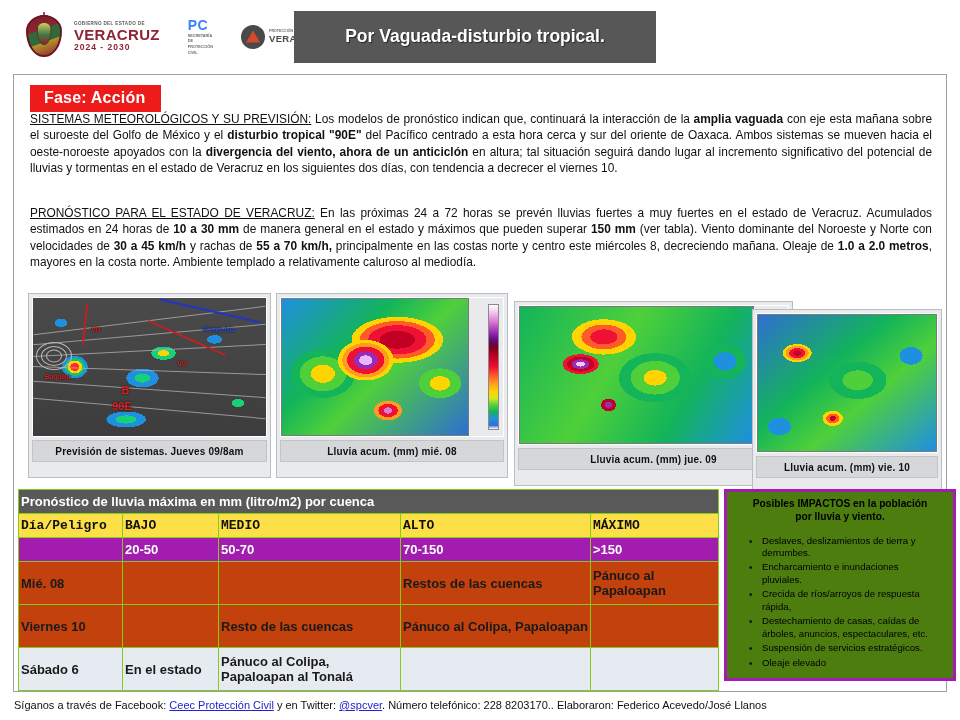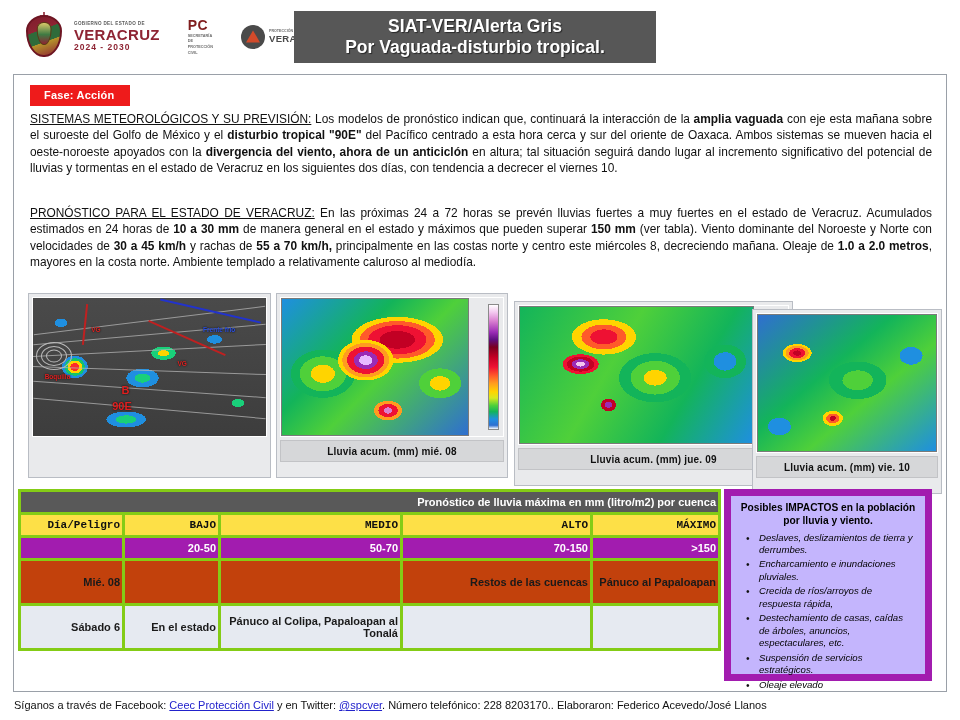--- a/index.html
+++ b/index.html
@@ -35,21 +35,21 @@
   .crest .topcross{
     position:absolute;left:18px;top:0px;width:8px;height:8px;background:#8e2433;
     clip-path:polygon(40% 0,60% 0,60% 40%,100% 40%,100% 60%,60% 60%,60% 100%,40% 100%,40% 60%,0 60%,0 40%,40% 40%);
   }
   .ver-block{display:flex;flex-direction:column;justify-content:center;line-height:1;}
   .ver-top{font-size:4.6px;letter-spacing:.35px;color:#5b5b5b;font-weight:bold;}
   .ver-main{font-size:15px;font-weight:bold;color:#8e2433;letter-spacing:.3px;}
   .ver-years{font-size:8.5px;font-weight:bold;color:#8e2433;letter-spacing:1px;margin-top:1px;}
   .divider{width:1px;height:34px;background:#bbb;margin:0 6px;}
   .pc-block{display:flex;flex-direction:column;line-height:1;}
-  .pc-main{font-size:14px;font-weight:bold;color:#7f1d1d;letter-spacing:.5px;}
+  .pc-main{font-size:14px;font-weight:bold;color:#3b82f6;letter-spacing:.5px;}
   .pc-sub{font-size:3.8px;color:#6b6b6b;font-weight:bold;margin-top:2px;line-height:1.5;}
   .pc-civ{display:flex;align-items:center;gap:4px;}
   .pc-tri{width:24px;height:24px;border-radius:50%;background:#4a4a4a;position:relative;flex:0 0 24px;}
   .pc-tri:after{content:"";position:absolute;left:50%;top:50%;transform:translate(-50%,-55%);
     width:0;height:0;border-left:7px solid transparent;border-right:7px solid transparent;border-bottom:12px solid #d24a2a;}
   .pc-civ-txt{display:flex;flex-direction:column;line-height:1;}
   .pc-civ-top{font-size:3.6px;color:#6b6b6b;font-weight:bold;}
   .pc-civ-main{font-size:9.5px;font-weight:bold;color:#4a4a4a;letter-spacing:.3px;}
 
   .title-box{
@@ -63,21 +63,21 @@
 
   
   .frame{
     position:absolute;left:13px;top:74px;width:934px;height:618px;
     border:1px solid #9aa0a8;background:#fff;box-sizing:border-box;
   }
 
   
   .fase{
     position:absolute;left:16px;top:10px;background:#ee1b1b;color:#fff;
-    font-weight:bold;font-size:11px;padding:4px 16px 5px 14px;letter-spacing:.2px;
+    font-weight:bold;font-size:16px;padding:4px 16px 5px 14px;letter-spacing:.2px;
   }
 
   
   .para{
     position:absolute;left:16px;width:902px;
     font-size:11.9px;line-height:1.38;text-align:justify;color:#111;
   }
   .para b{font-weight:bold;}
   .lead{font-weight:normal;text-decoration:underline;}
   #p1{top:36px;}
@@ -128,36 +128,36 @@
     position:absolute;right:4px;top:6px;width:11px;bottom:6px;
     background:linear-gradient(180deg,#ffffff 0%,#f3c7ef 6%,#d97fd0 13%,#9a2bb5 22%,#5e1080 28%,
       #7a0020 34%,#c20024 42%,#ee1133 50%,#ff5a2a 57%,#ff9b20 63%,#ffd400 70%,#d8e81e 75%,
       #4fd03a 81%,#13b45a 86%,#1f8fe0 92%,#2f6fd0 97%,#ffffff 100%);
     border:1px solid #8a8a8a;box-sizing:border-box;
   }
 
   
   .tablewrap{position:absolute;left:4px;top:414px;width:700px;}
   table.fc{border-collapse:collapse;width:700px;table-layout:fixed;}
-  table.fc td,table.fc th{border:3px solid #84cc16;text-align:right;font-size:11px;padding:4px 2px;}
+  table.fc td,table.fc th{border:1px solid #84cc16;text-align:left;font-size:13px;padding:4px 2px;}
   .t-title{background:#595959;color:#fff;font-weight:bold;font-size:9.8px;padding:4px 0;}
   .t-head td{background:#fde047;color:#111;font-weight:bold;font-size:10.2px;padding:6px 2px;font-family:Liberation Mono, monospace;}
   .t-range td{background:#a21caf;color:#fff;font-weight:bold;font-size:9.6px;padding:4px 2px;}
   tr.r-dark td{background:#c2410c;}
   tr.r-light td{background:#e6eaf1;}
   tr.r-dark td,tr.r-light td{font-weight:bold;color:#1a1a1a;height:34px;}
   td.daycell{font-weight:bold;}
 
   
   .impacts{
-    position:absolute;left:710px;top:414px;width:208px;height:192px;
-    border:7px solid #a21caf;background:#c4b5fd;box-sizing:border-box;padding:6px 6px 4px 6px;
+    position:absolute;left:710px;top:414px;width:232px;height:192px;
+    border:3px solid #a21caf;background:#4d7c0f;box-sizing:border-box;padding:6px 6px 4px 6px;
   }
   .impacts h4{margin:0 0 3px 0;text-align:center;font-size:10.2px;font-weight:bold;line-height:1.25;}
-  .impacts ul{margin:4px;padding-left:16px;list-style:none;font-style:italic;}
+  .impacts ul{margin:11px;padding-left:16px;list-style:none;}
   .impacts li{font-size:9.6px;line-height:1.3;margin-bottom:2px;position:relative;padding-left:2px;}
   .impacts li:before{content:"\2022";position:absolute;left:-11px;top:0;color:#111;font-size:10px;}
 
   
   .footer{
     position:absolute;left:14px;top:699px;width:934px;font-size:11px;color:#111;white-space:nowrap;
   }
   .footer a{color:#2222cc;text-decoration:underline;}
 </style>
 </head>
@@ -186,21 +186,20 @@
       <div class="pc-civ">
         <span class="pc-tri"></span>
         <span class="pc-civ-txt">
           <span class="pc-civ-top">PROTECCIÓN CIVIL</span>
           <span class="pc-civ-main">VERACRUZ</span>
         </span>
       </div>
     </div>
 
     <div class="title-box">
-      <span>SIAT-VER/Alerta Gris</span>
       <span>Por Vaguada-disturbio tropical.</span>
     </div>
 
   </div>
 
   <div class="frame">
 
     <div class="fase">Fase: Acción</div>
 
     <div class="para" id="p1">
@@ -229,20 +228,21 @@
           <div class="front-cold" style="left:54%;top:9%;width:44%;transform:rotate(13deg);"></div>
           <div class="front-trough" style="left:22%;top:4%;width:2px;height:30%;transform:rotate(6deg);"></div>
           <div class="front-trough" style="left:48%;top:28%;width:36%;transform:rotate(24deg);"></div>
           <span class="lbl" style="left:25%;top:20%;">VG</span>
           <span class="lbl" style="left:62%;top:45%;">VG</span>
           <span class="lbl blue" style="left:73%;top:20%;">Frente frío</span>
           <span class="lbl" style="left:5%;top:54%;">Boquilla</span>
           <span class="lbl big" style="left:38%;top:62%;">B</span>
           <span class="lbl big" style="left:34%;top:74%;">90E</span>
         </div>
+        <div class="cap">Previsión de sistemas. Jueves 09/8am</div>
       </div>
 
       <div class="card" id="card2">
         <div class="pic">
           <div class="precip" style="background:
               radial-gradient(ellipse 30px 22px at 45% 45%, #e7b8ff 0 22%, #9a2bb5 22% 40%, #ee1133 40% 62%, #ff9b20 62% 78%, #ffd400 78% 92%, rgba(0,0,0,0) 92%),
               radial-gradient(ellipse 20px 14px at 57% 82%, #d97fd0 0 22%, #ee1133 22% 48%, #ff9b20 48% 70%, rgba(0,0,0,0) 70%),
               radial-gradient(ellipse 52px 26px at 62% 30%, #c20024 0 34%, #ee1133 34% 56%, #ff5a2a 56% 72%, #ffd400 72% 88%, rgba(0,0,0,0) 88%),
               radial-gradient(ellipse 40px 30px at 22% 55%, #ffd400 0 30%, #4fd03a 30% 58%, #13b45a 58% 80%, rgba(0,0,0,0) 80%),
               radial-gradient(ellipse 34px 24px at 85% 62%, #ffd400 0 30%, #4fd03a 30% 62%, rgba(0,0,0,0) 62%),
@@ -306,20 +306,27 @@
             <td>50-70</td>
             <td>70-150</td>
             <td>&gt;150</td>
           </tr>
           <tr class="r-dark">
             <td class="daycell">Mié. 08</td>
             <td></td>
             <td></td>
             <td>Restos de las cuencas</td>
             <td>Pánuco al Papaloapan</td>
+          </tr>
+          <tr class="r-dark">
+            <td class="daycell">Viernes 10</td>
+            <td></td>
+            <td>Resto de las cuencas</td>
+            <td>Pánuco al Colipa, Papaloapan</td>
+            <td></td>
           </tr>
           <tr class="r-light">
             <td class="daycell">Sábado 6</td>
             <td>En el estado</td>
             <td>Pánuco al Colipa, Papaloapan al Tonalá</td>
             <td></td>
             <td></td>
           </tr>
         </tbody>
       </table>

